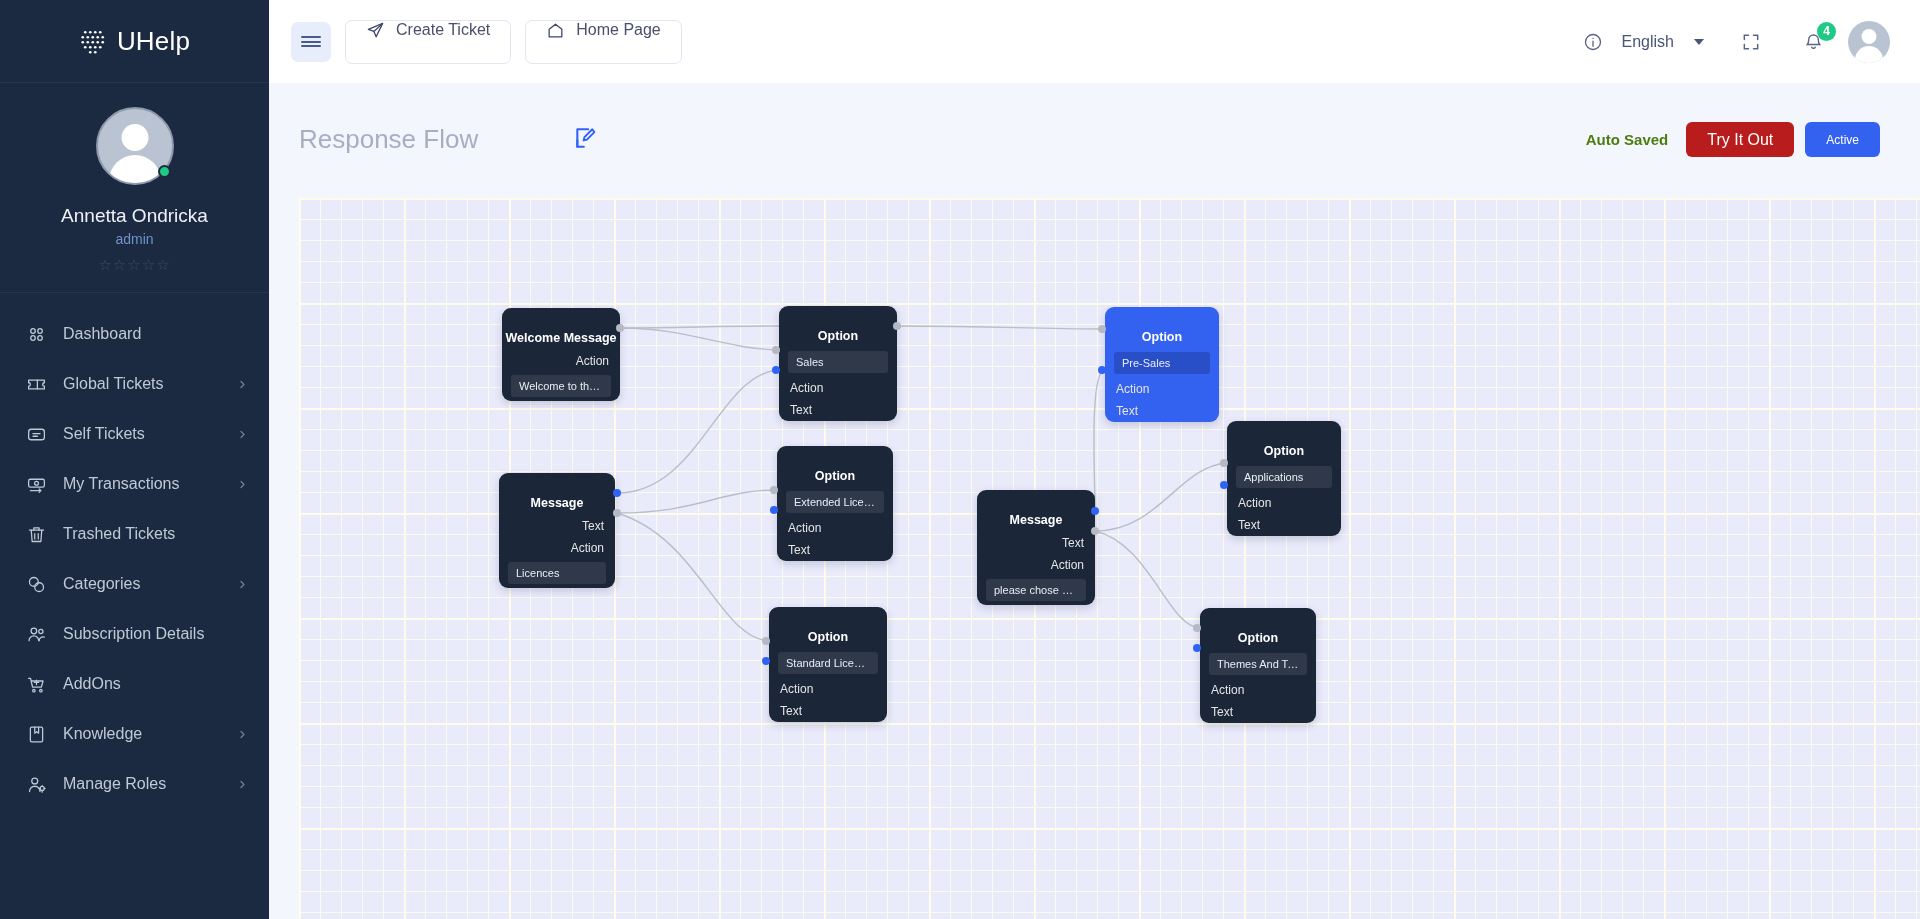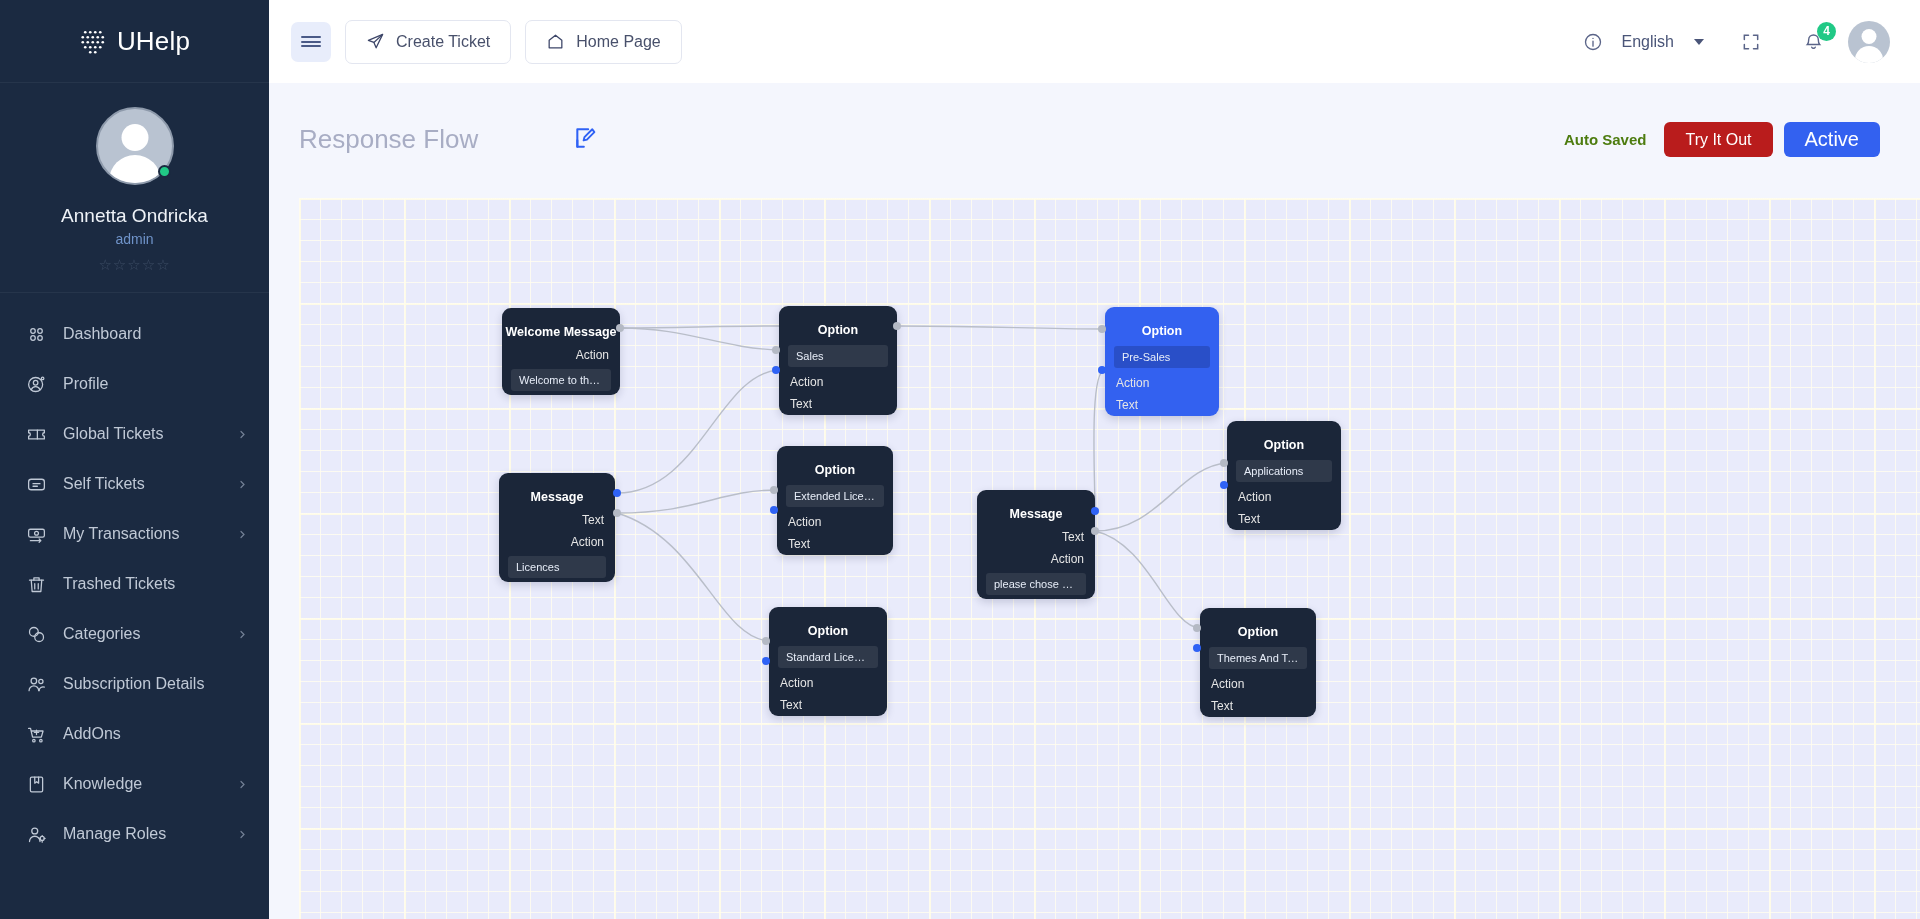--- a/index.html
+++ b/index.html
@@ -64,21 +64,21 @@
   .topbar {
     height: 83px; background: #fff; display: flex; align-items: center;
     padding: 0 30px 0 22px; gap: 14px; position: relative; z-index: 5;
   }
   .hamburger {
     width: 40px; height: 40px; border-radius: 7px; background: #e8edfb;
     display: flex; align-items: center; justify-content: center; cursor: pointer;
   }
   .hamburger span { display: block; width: 20px; height: 2px; background: #4a5a87; margin: 2.5px 0; border-radius: 2px; }
   .tbtn {
-    display: inline-flex; align-items: center; gap: 11px;
+    display: inline-flex; align-items: flex-start; gap: 11px;
     height: 44px; padding: 0 20px; border: 1px solid #e3e6f0; border-radius: 7px;
     background: #fff; color: #48506b; font-size: 16px; cursor: pointer; white-space: nowrap;
   }
   .tbtn svg { width: 19px; height: 19px; }
   .topbar-spacer { flex: 1; }
   .lang { display: inline-flex; align-items: center; gap: 18px; color: #4a5578; font-size: 16px; cursor: pointer; }
   .lang .caret { width: 0; height: 0; border-left: 5px solid transparent; border-right: 5px solid transparent; border-top: 6px solid #4a5578; margin-left: 2px; }
   .ic-btn { width: 30px; height: 30px; display: flex; align-items: center; justify-content: center; cursor: pointer; color: #5a6488; position: relative; }
   .badge {
     position: absolute; top: -5px; right: -8px; min-width: 19px; height: 19px; padding: 0 4px;
@@ -97,21 +97,21 @@
   .page-title { font-size: 26px; color: #a8adc4; font-weight: normal; }
   .edit-btn { margin-left: 95px; width: 30px; height: 30px; cursor: pointer; color: #2f62f5; }
   .pagehead-spacer { flex: 1; }
   .autosaved { color: #4d7c0f; font-size: 15px; font-weight: bold; margin-right: 18px; }
   .btn-grey {
     height: 35px; padding: 0 21px; border-radius: 6px; border: none; background: #b91c1c;
     color: #fff; font-size: 16px; cursor: pointer; margin-right: 11px;
   }
   .btn-blue {
     height: 35px; padding: 0 21px; border-radius: 6px; border: none; background: #3361f0;
-    color: #fff; font-size: 20px; cursor: pointer;
+    color: #fff; font-size: 12px; cursor: pointer;
   }
 
   
   .canvas {
     position: absolute; left: 30px; top: 198px; right: 0; bottom: 0;
     background-color: #e9ebfb;
     background-image:
       linear-gradient(to right, rgba(255,253,240,.85) 1.4px, transparent 1.4px),
       linear-gradient(to bottom, rgba(255,253,240,.85) 1.4px, transparent 1.4px),
       linear-gradient(to right, rgba(255,252,230,.95) 2px, transparent 2px),
@@ -120,21 +120,21 @@
     overflow: hidden;
   }
   .edges { position: absolute; inset: 0; width: 100%; height: 100%; pointer-events: none; }
 
   .node {
     position: absolute; border-radius: 9px; background: #1b2639;
     color: #eaf0fb; box-shadow: 0 3px 9px rgba(25,35,70,.18);
     font-size: 12px; overflow: hidden;
   }
   .node.selected { background: #3361f0; }
-  .node-title { text-align: center; padding: 17px 0 5px; font-size: 12.5px; font-weight: bold; color: #fff; }
+  .node-title { text-align: center; padding: 23px 0 5px; font-size: 12.5px; font-weight: bold; color: #fff; }
   .node-chip {
     margin: 3px 9px 4px; background: rgba(255,255,255,.09); border-radius: 3px;
     padding: 5px 8px; font-size: 11px; color: #e7edf8; white-space: nowrap; overflow: hidden; text-overflow: ellipsis;
   }
   .node.selected .node-chip { background: rgba(10,20,60,.22); }
   .node-row { padding: 4px 11px 4px; font-size: 12px; color: #e5e5e5; }
   .node-row.right { text-align: right; }
   .port {
     position: absolute; width: 8px; height: 8px; border-radius: 50%;
     transform: translate(-50%, -50%);
@@ -192,29 +192,20 @@
           <svg class="nav-ico" viewBox="0 0 24 24" fill="none" stroke="currentColor" stroke-width="1.45" stroke-linecap="round" stroke-linejoin="round">
             <circle cx="8" cy="8" r="2.6"></circle>
             <circle cx="16" cy="8" r="2.6"></circle>
             <circle cx="8" cy="16" r="2.6"></circle>
             <circle cx="16" cy="16" r="2.6"></circle>
           </svg>
           <span class="nav-label">Dashboard</span>
         </div>
         <div class="nav-item">
           <svg class="nav-ico" viewBox="0 0 24 24" fill="none" stroke="currentColor" stroke-width="1.45" stroke-linecap="round" stroke-linejoin="round">
-            <circle cx="11" cy="12" r="8"></circle>
-            <circle cx="11" cy="10" r="2.6"></circle>
-            <path d="M6 18a5.3 5.3 0 0 1 10 0"></path>
-            <circle cx="19" cy="5" r="1.4"></circle>
-          </svg>
-          <span class="nav-label">Profile</span>
-        </div>
-        <div class="nav-item">
-          <svg class="nav-ico" viewBox="0 0 24 24" fill="none" stroke="currentColor" stroke-width="1.45" stroke-linecap="round" stroke-linejoin="round">
             <path d="M3 7h18v3a2 2 0 0 0 0 4v3H3v-3a2 2 0 0 0 0-4Z"></path>
             <path d="M13 7v10"></path>
           </svg>
           <span class="nav-label">Global Tickets</span>
           <svg class="nav-arrow" viewBox="0 0 12 12" fill="none" stroke="#9aa6ba" stroke-width="1.6" stroke-linecap="round">
             <path d="M4 2l4 4-4 4"></path>
           </svg>
         </div>
         <div class="nav-item">
           <svg class="nav-ico" viewBox="0 0 24 24" fill="none" stroke="currentColor" stroke-width="1.45" stroke-linecap="round" stroke-linejoin="round">

